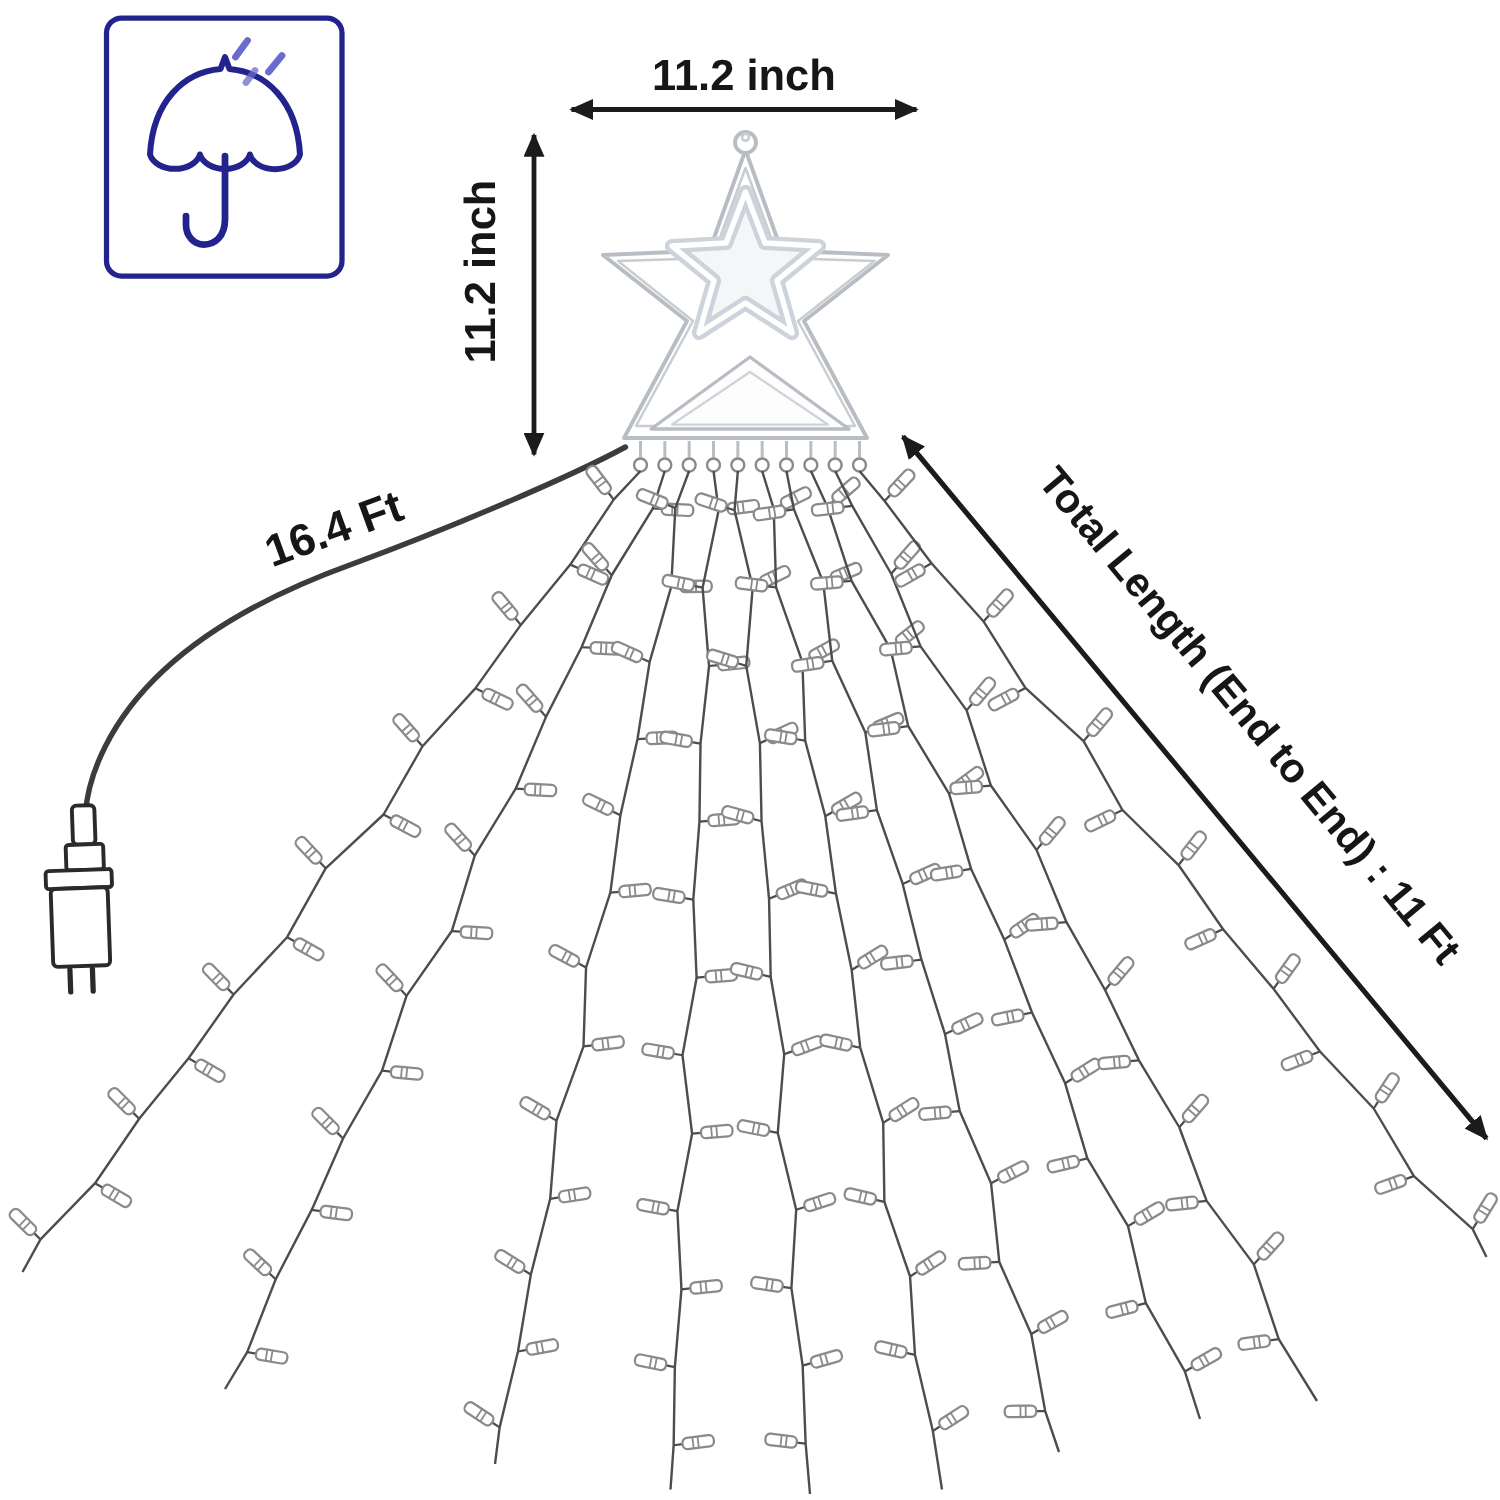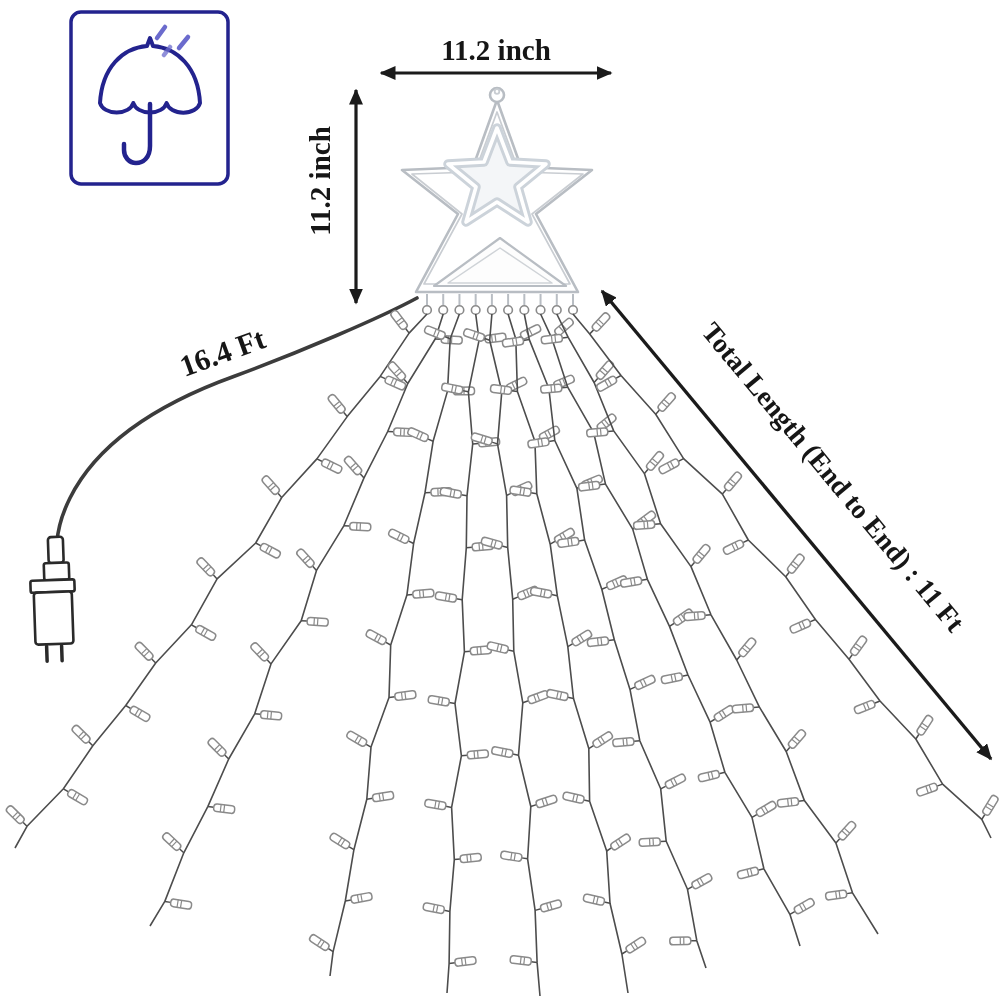--- a/index.html
+++ b/index.html
@@ -1,17 +1,17 @@
 <!DOCTYPE html>
 <html><head>
 <meta charset="utf-8">
 <style>
   html,body{margin:0;padding:0;background:#ffffff;}
   .stage{position:relative;width:1000px;height:1000px;background:#ffffff;overflow:hidden;
-         font-family:Liberation Serif, serif;}
+         font-family:Liberation Sans, sans-serif;}
   svg{display:block;width:1000px;height:1000px;}
   
   .icon-box{fill:#ffffff;stroke:#23238e;stroke-width:3.5;}
   .navy{fill:none;stroke:#23238e;stroke-width:4;stroke-linejoin:round;stroke-linecap:round;}
   .navy-thick{fill:none;stroke:#23238e;stroke-width:4.5;stroke-linecap:round;}
   .raindrop{stroke:#6b6bcd;stroke-width:4.5;stroke-linecap:round;}
   
   .dim-line{stroke:#1b1b1b;stroke-width:3.2;fill:none;}
   .dim-line-heavy{stroke:#1b1b1b;stroke-width:3.4;fill:none;}
   .dim-label{fill:#161616;font-size:29px;font-weight:600;}

